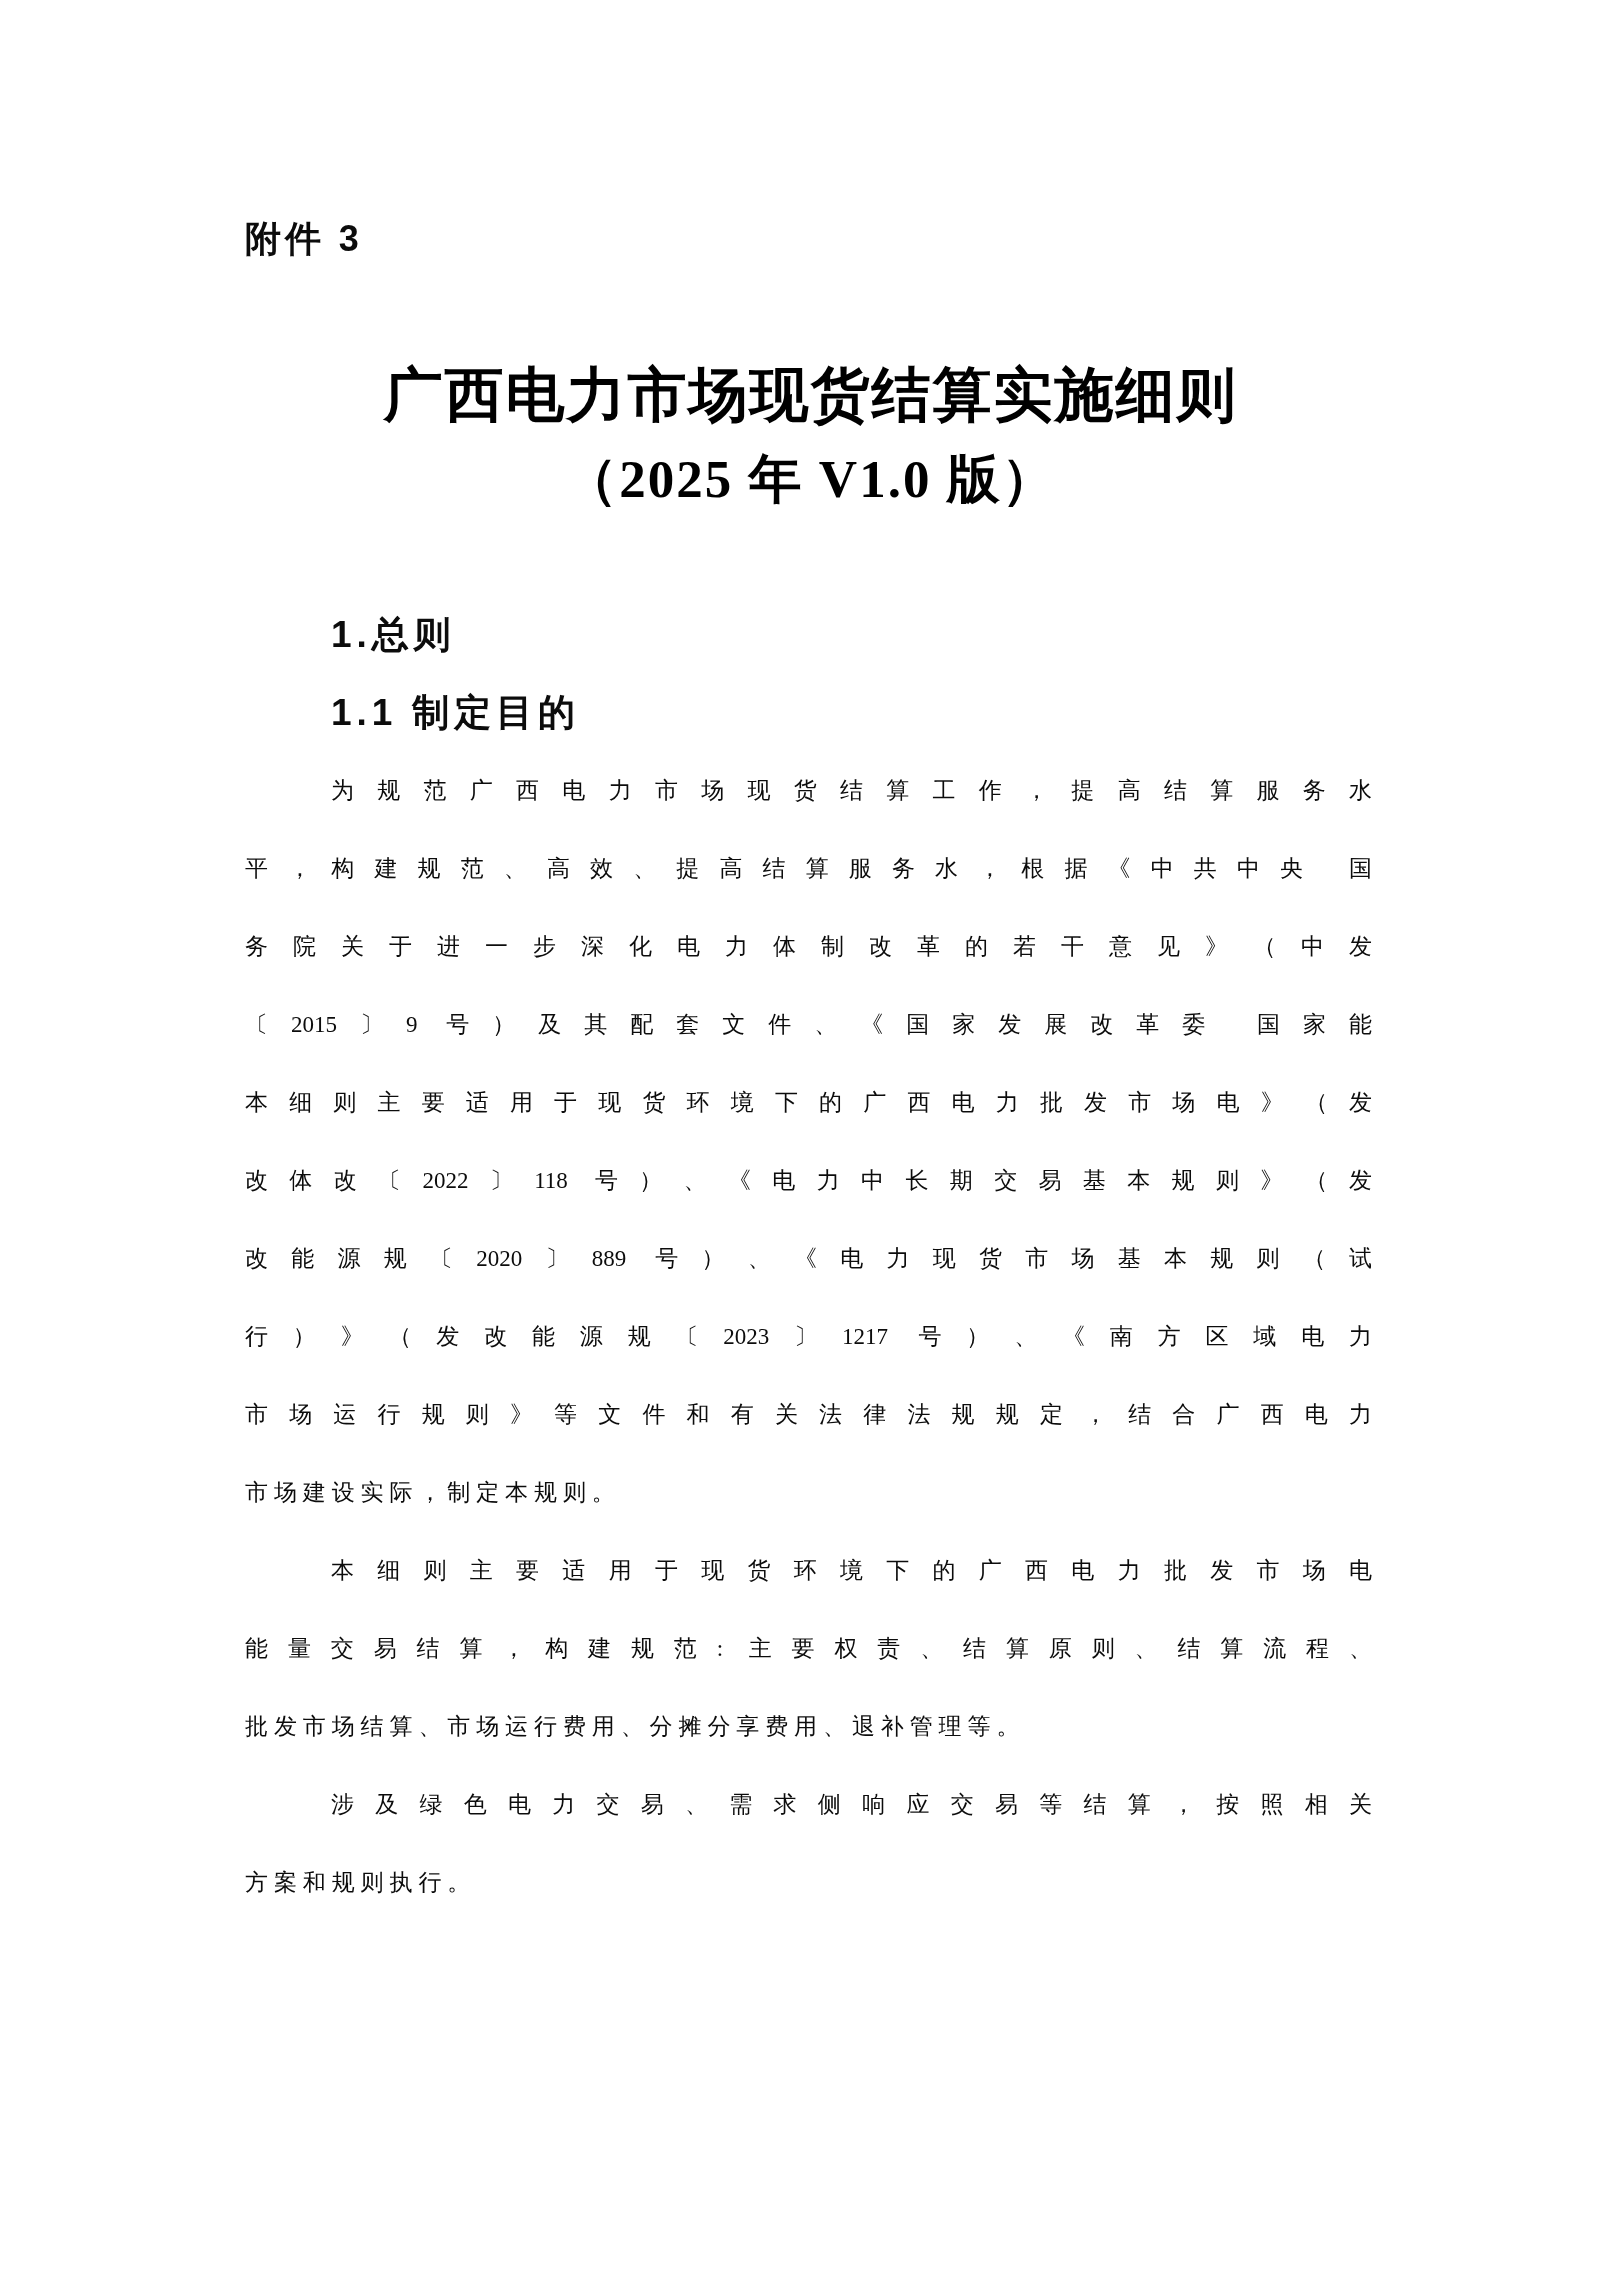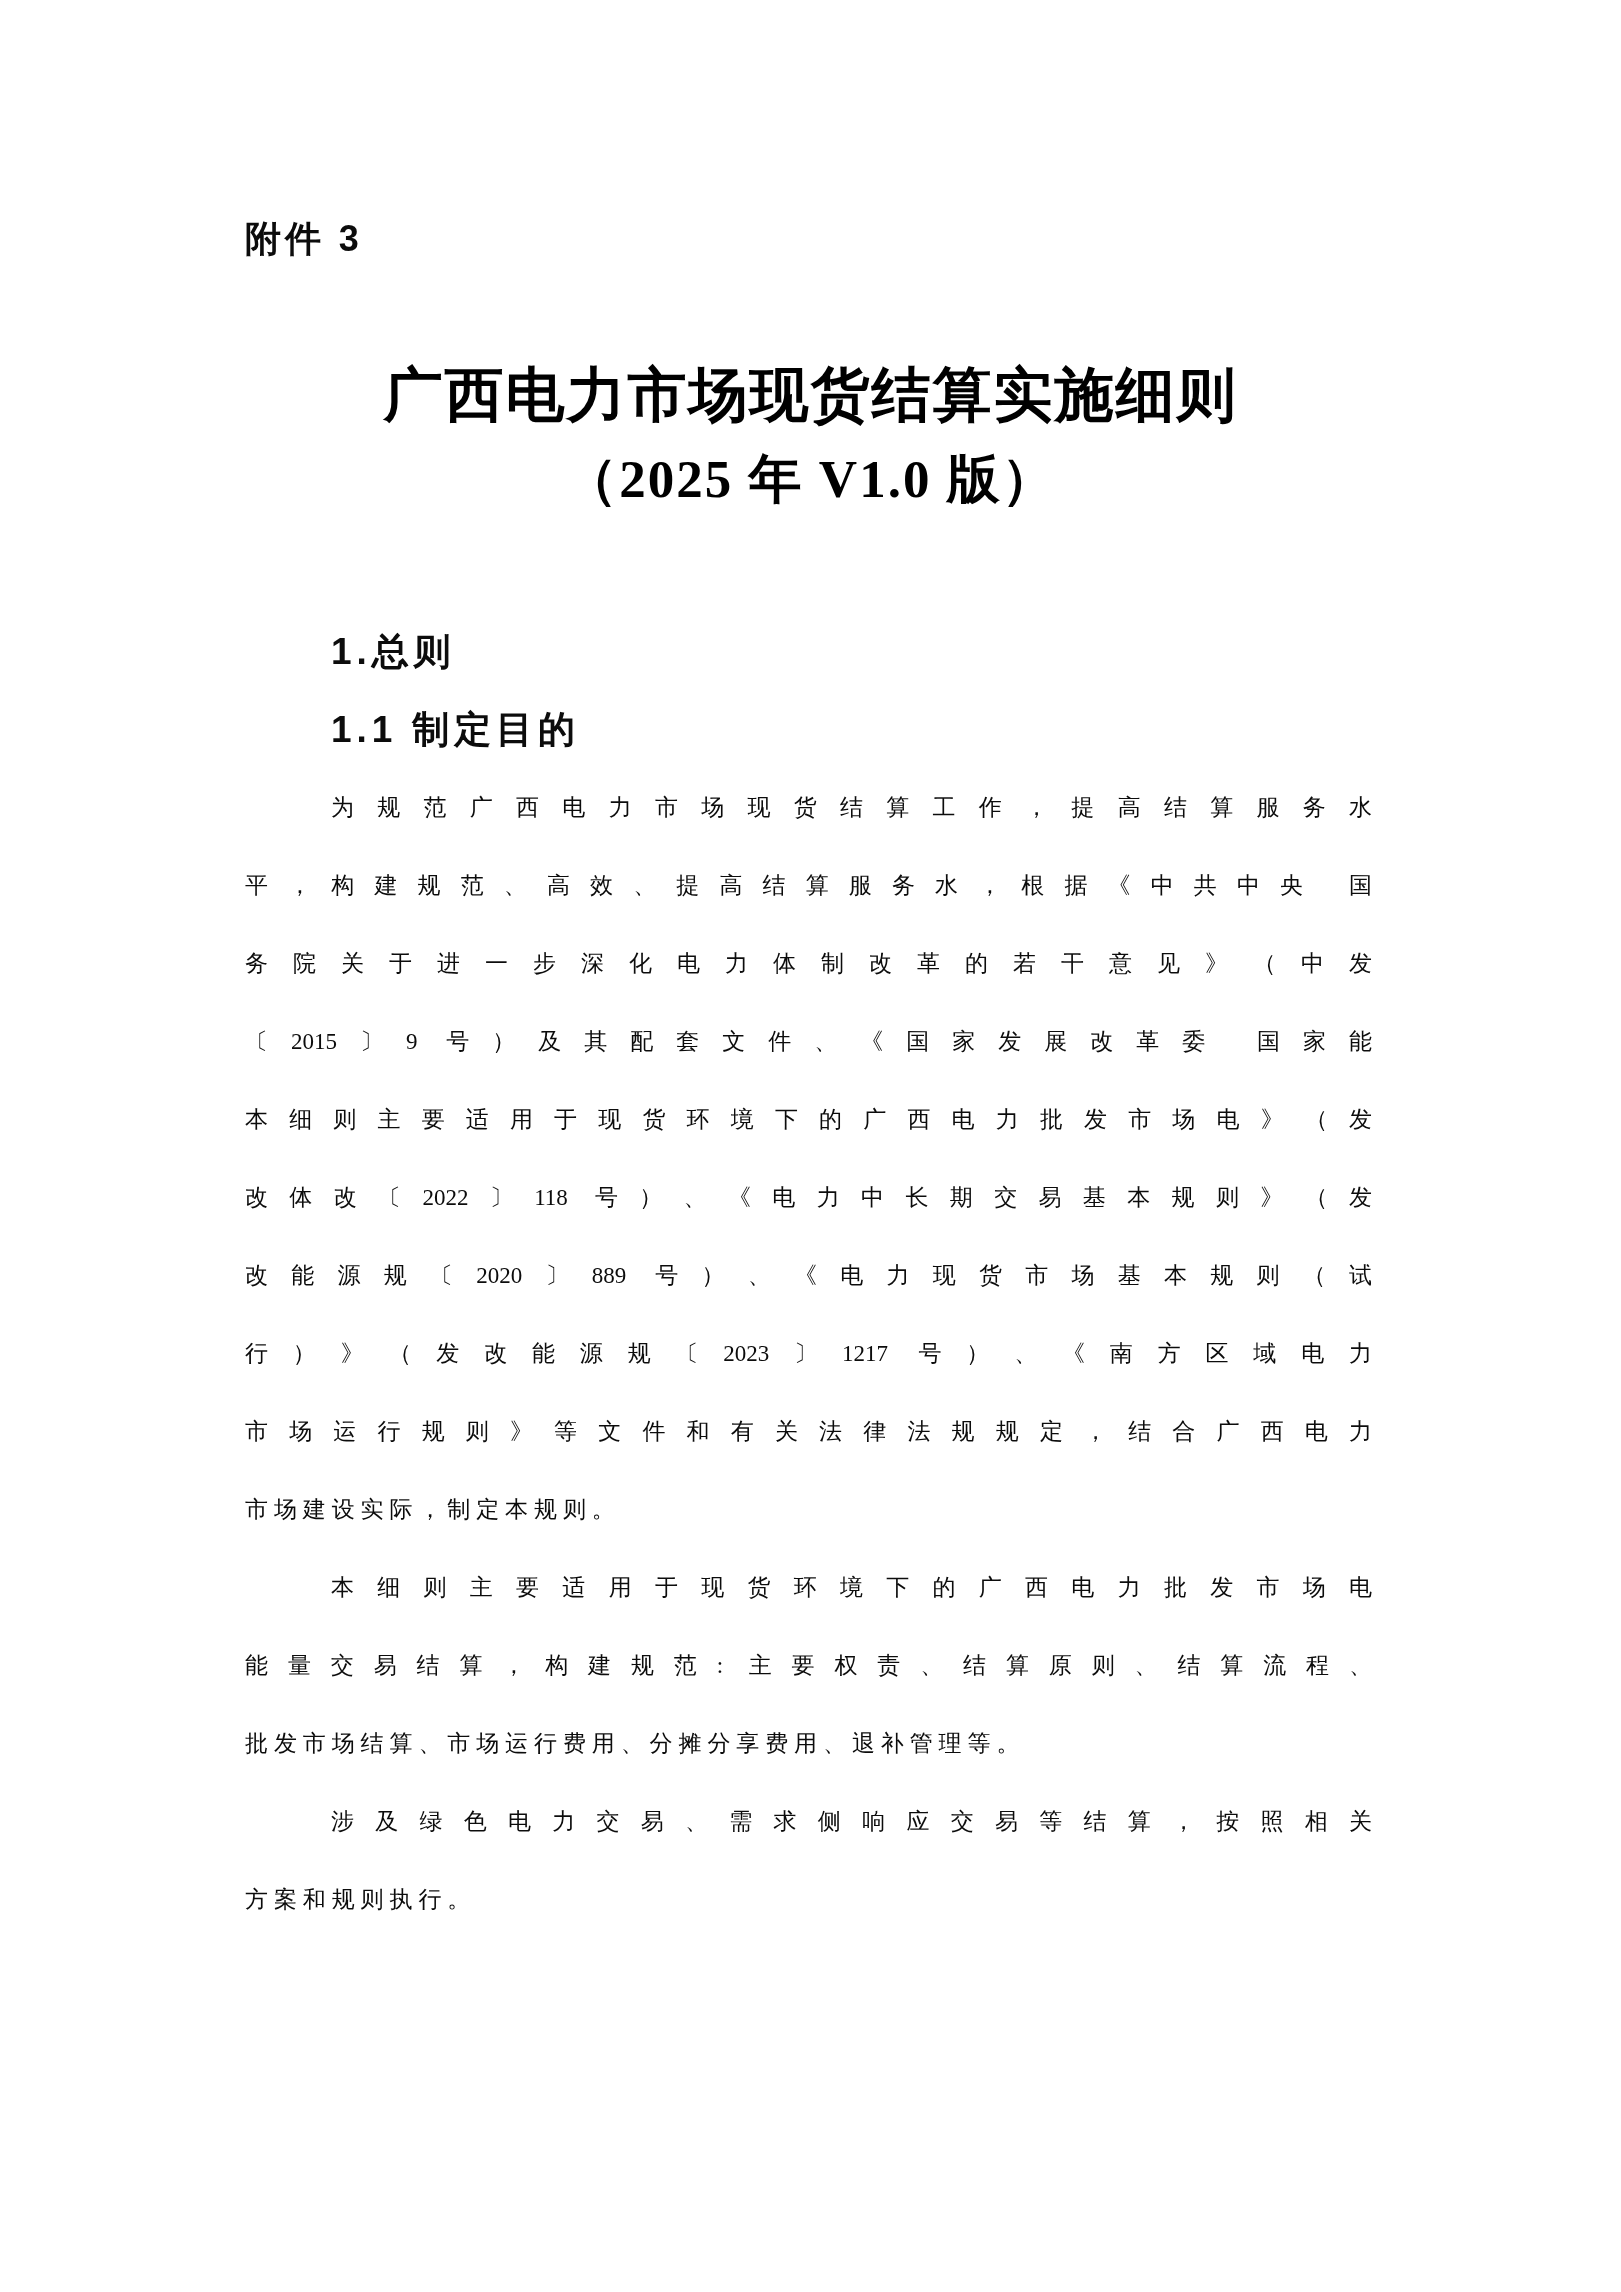--- a/index.html
+++ b/index.html
@@ -41,21 +41,21 @@
     line-height: 84px;
     letter-spacing: 2px;
   }
   .title-line2 {
     font-size: 53px;
     line-height: 84px;
     letter-spacing: 2px;
   }
   .content {
     position: absolute;
-    top: 613px;
+    top: 596px;
     left: 245px;
     width: 1127px;
   }
   .line {
     height: 78px;
     line-height: 78px;
     white-space: nowrap;
   }
   .line.body {
     font-family: "Liberation Serif", serif;

